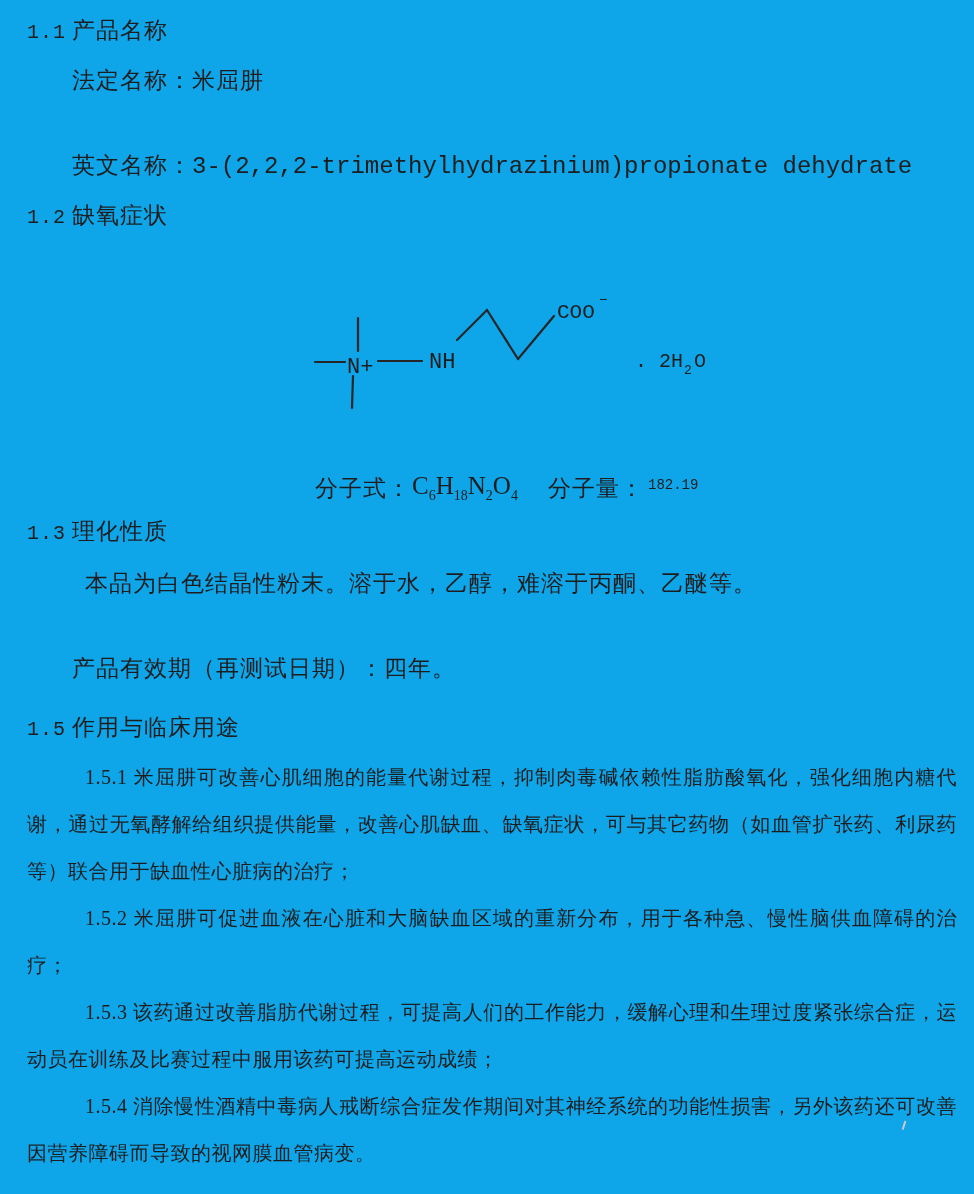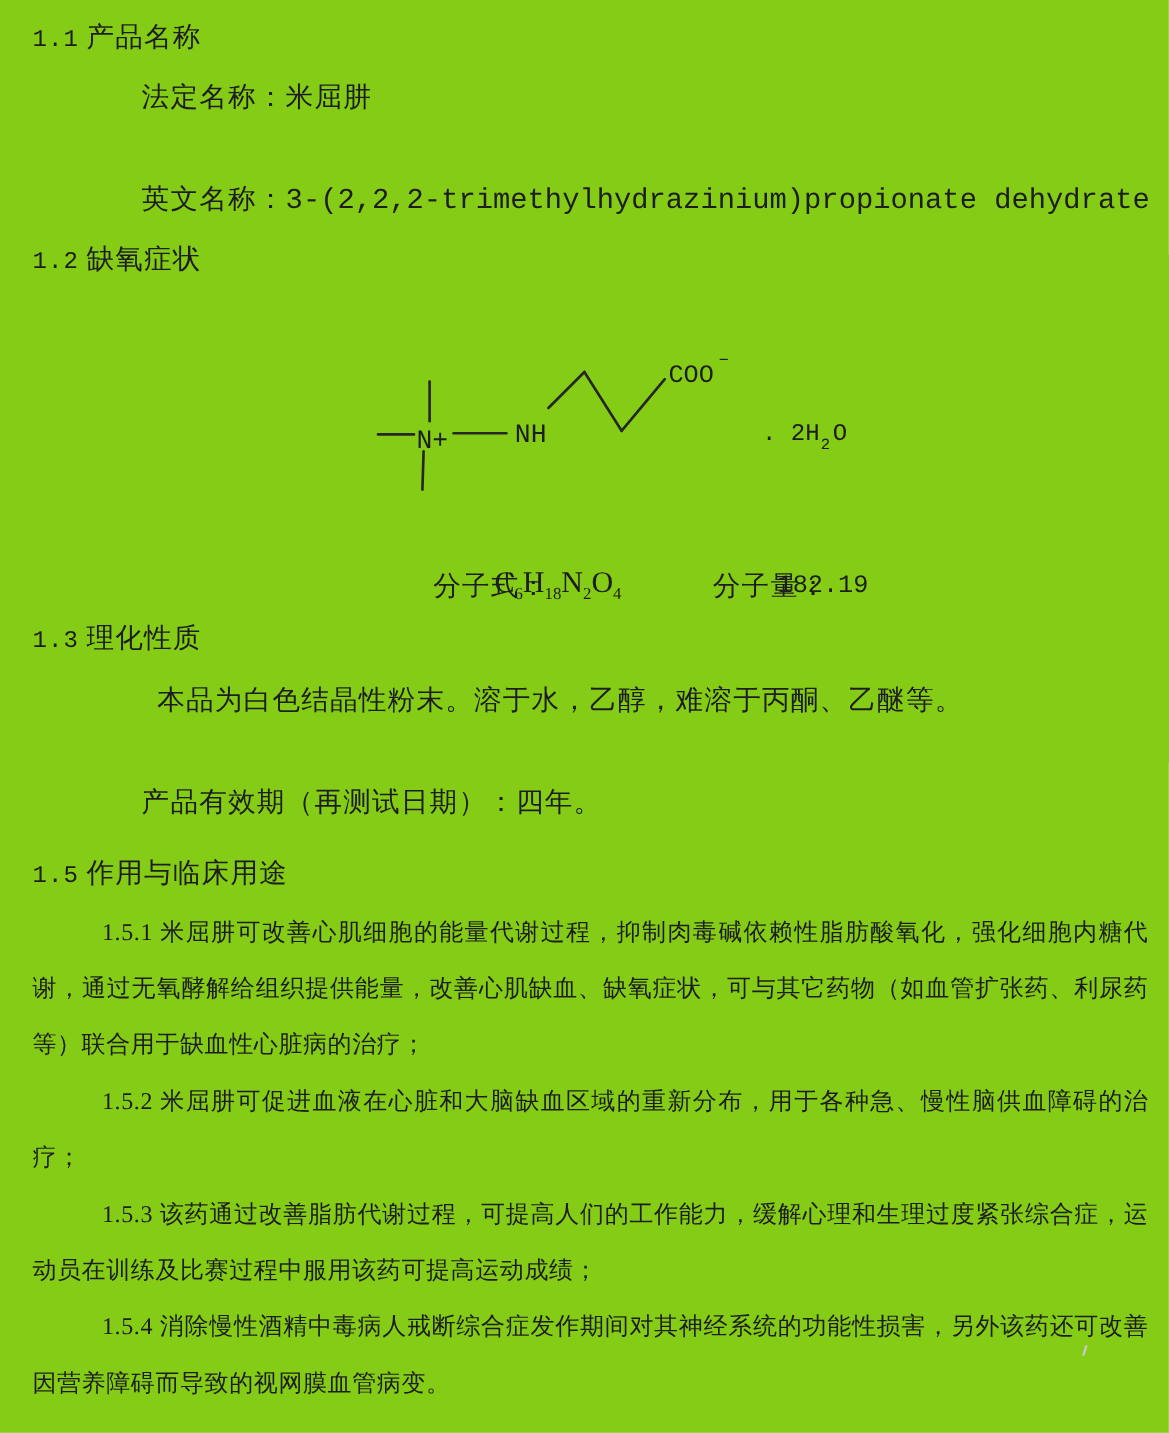--- a/index.html
+++ b/index.html
@@ -4,33 +4,33 @@
 <style>
   html, body { margin: 0; padding: 0; }
   body {
     width: 974px; height: 1194px;
     background: #ffffff;
     position: relative;
     font-family: "Liberation Serif", "DejaVu Serif", serif;
     color: #1d1d1d;
     overflow: hidden;
   }
-  .page { position: absolute; inset: 0; background: #84cc16; }
+  .page { position: absolute; inset: 0; background: #0ea5e9; }
   .abs { position: absolute; white-space: nowrap; }
-  .cjk { font-size: 23px; line-height: 1.2; letter-spacing: 1px; margin-left: 46px; }
+  .cjk { font-size: 23px; line-height: 1.2; letter-spacing: 1px; }
   .head { font-size: 23px; letter-spacing: 1px; }
   .head .num {
     font-family: "Liberation Mono", "DejaVu Sans Mono", monospace;
     font-size: 20px; letter-spacing: 1px;
     display: inline-block; width: 45px;
   }
   .mono { font-family: "Liberation Mono", "DejaVu Sans Mono", monospace; font-size: 24px; letter-spacing: 0; }
   .formula { font-size: 25px; letter-spacing: 0; text-align: center; }
   .formula sub { font-size: 14px; line-height: 0; }
-  .weight-val { font-family: "Liberation Mono", "DejaVu Sans Mono", monospace; font-size: 21px; }
+  .weight-val { font-family: "Liberation Mono", "DejaVu Sans Mono", monospace; font-size: 14px; }
   .paras {
     position: absolute; left: 27px; top: 754px; width: 930px;
     font-size: 20px; line-height: 47px;
     text-align: justify; text-justify: inter-character;
     letter-spacing: 0.5px;
   }
   .paras p { margin: 0; text-indent: 58px; }
   svg text { fill: #1d1d1d; }
   .struct-label { font-family: "Liberation Mono", "DejaVu Sans Mono", monospace; }
   .speck {

